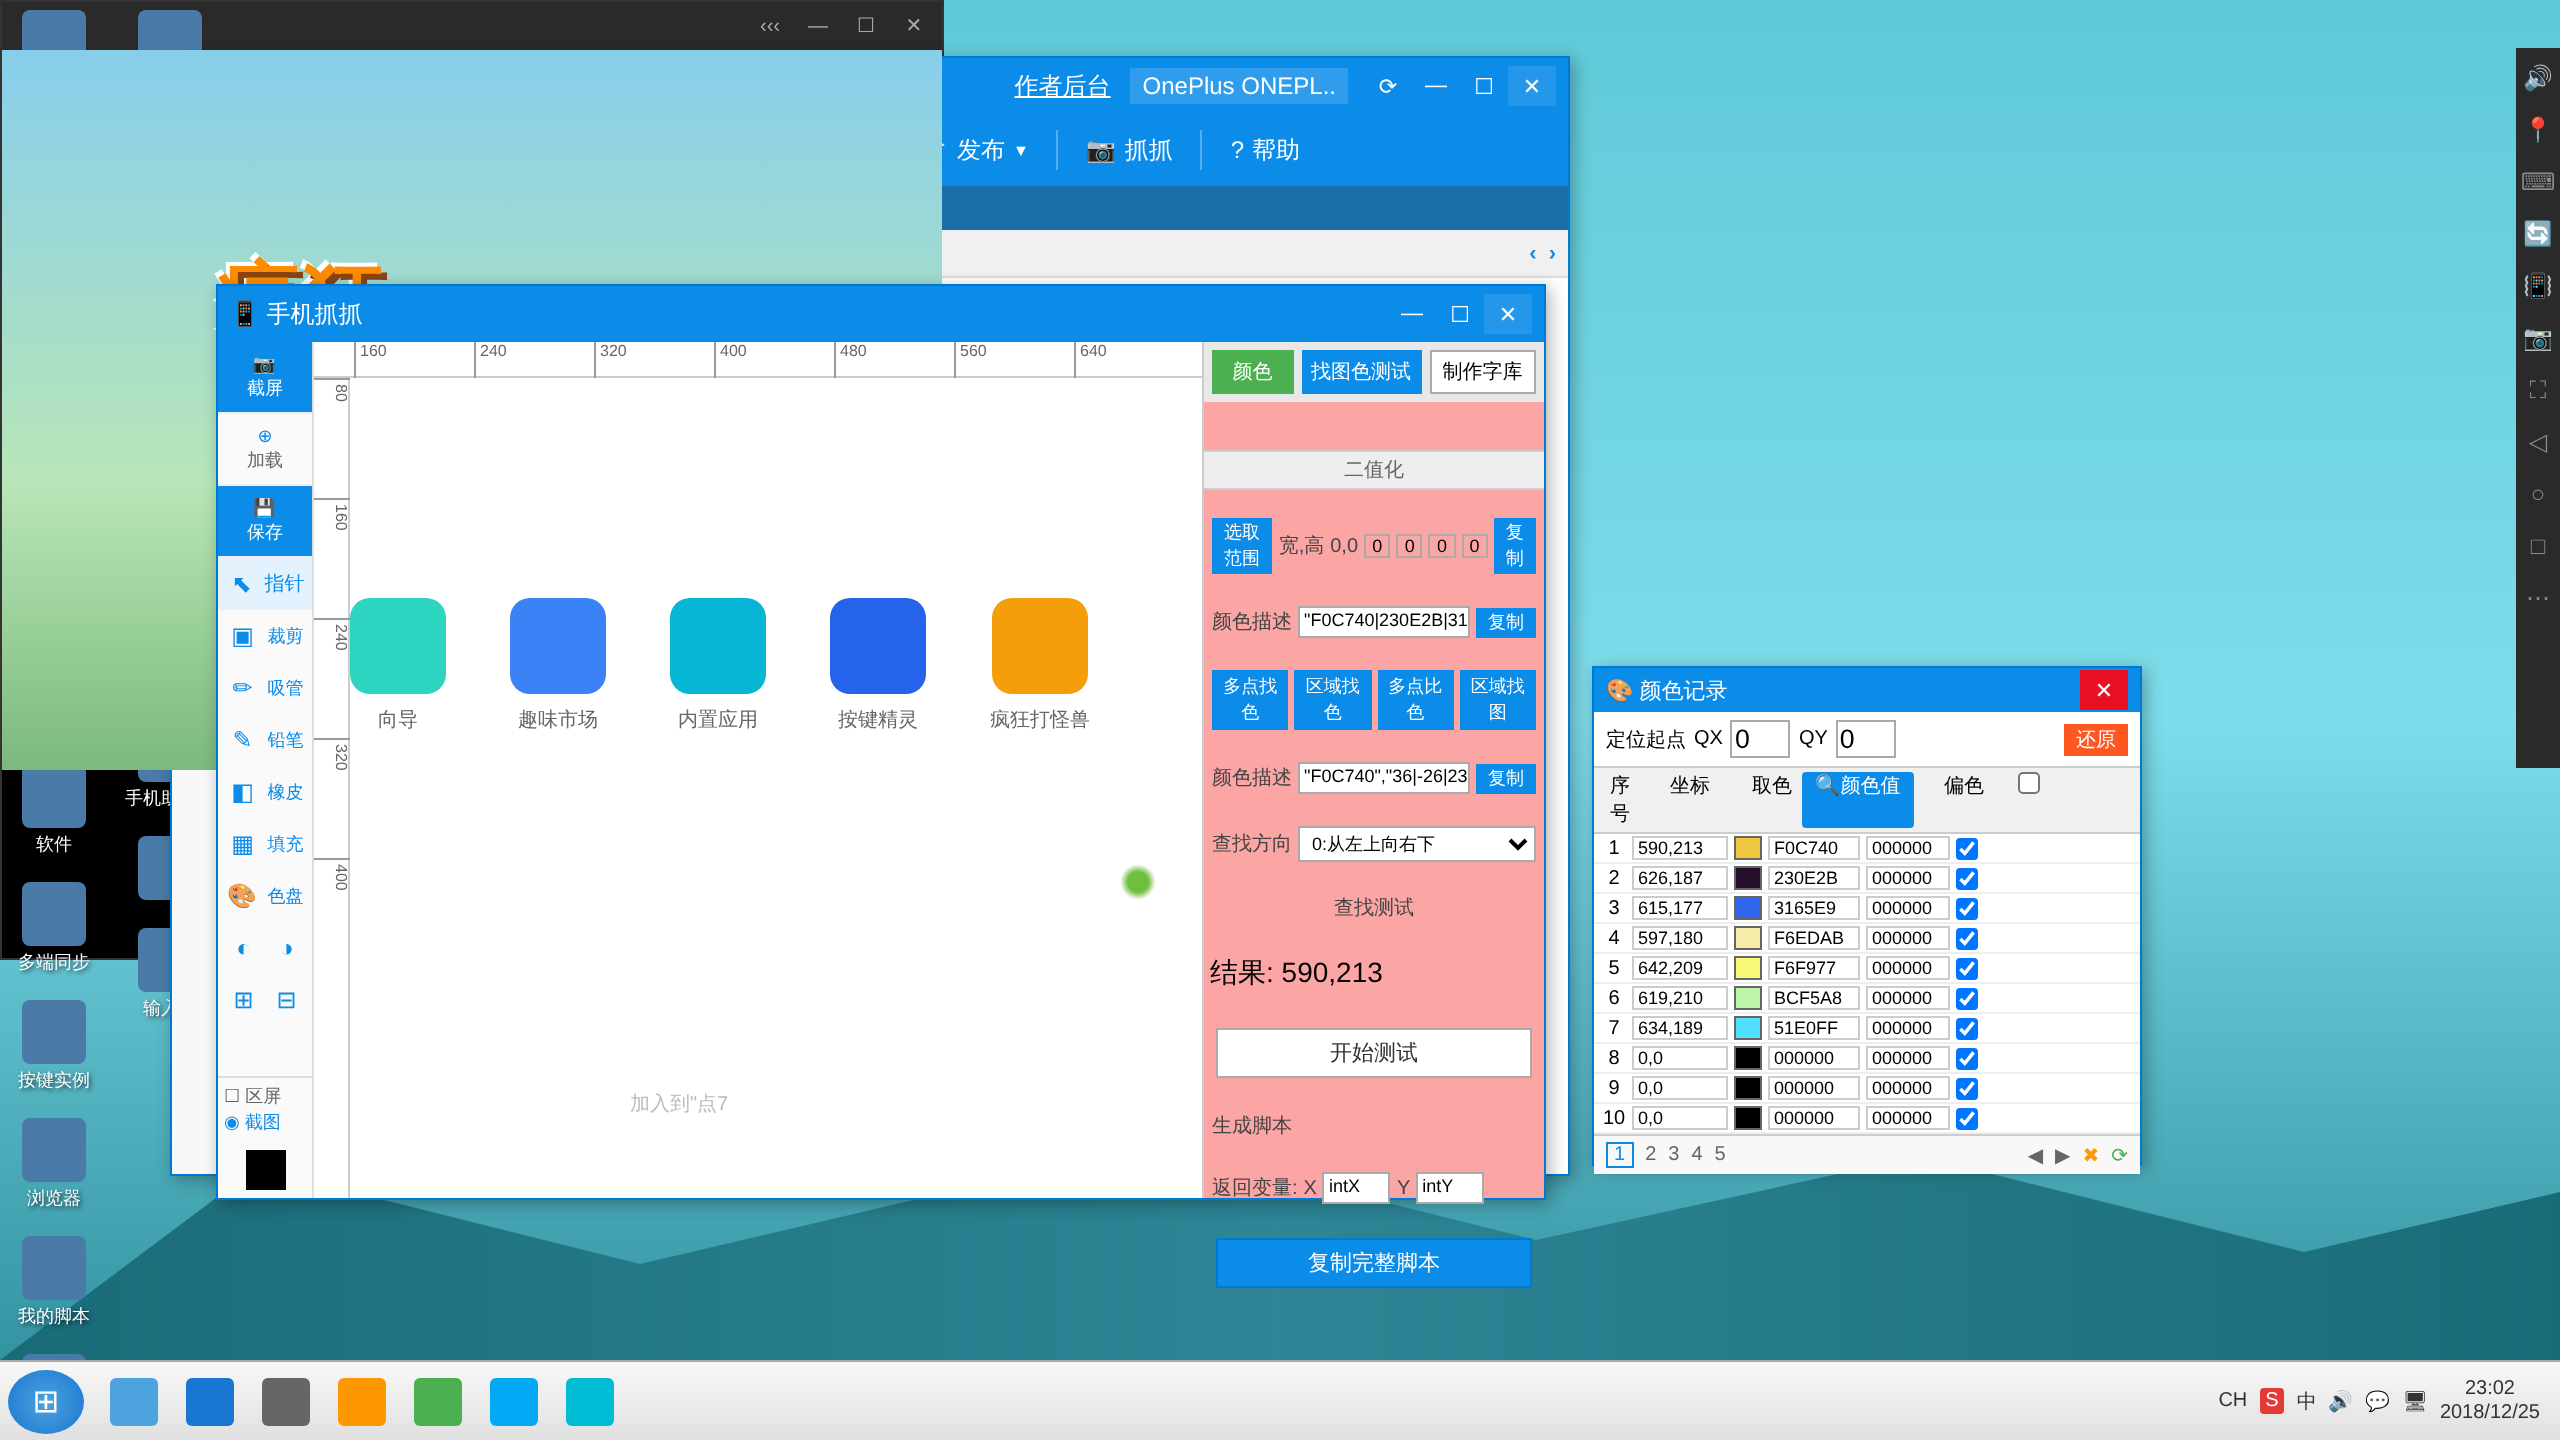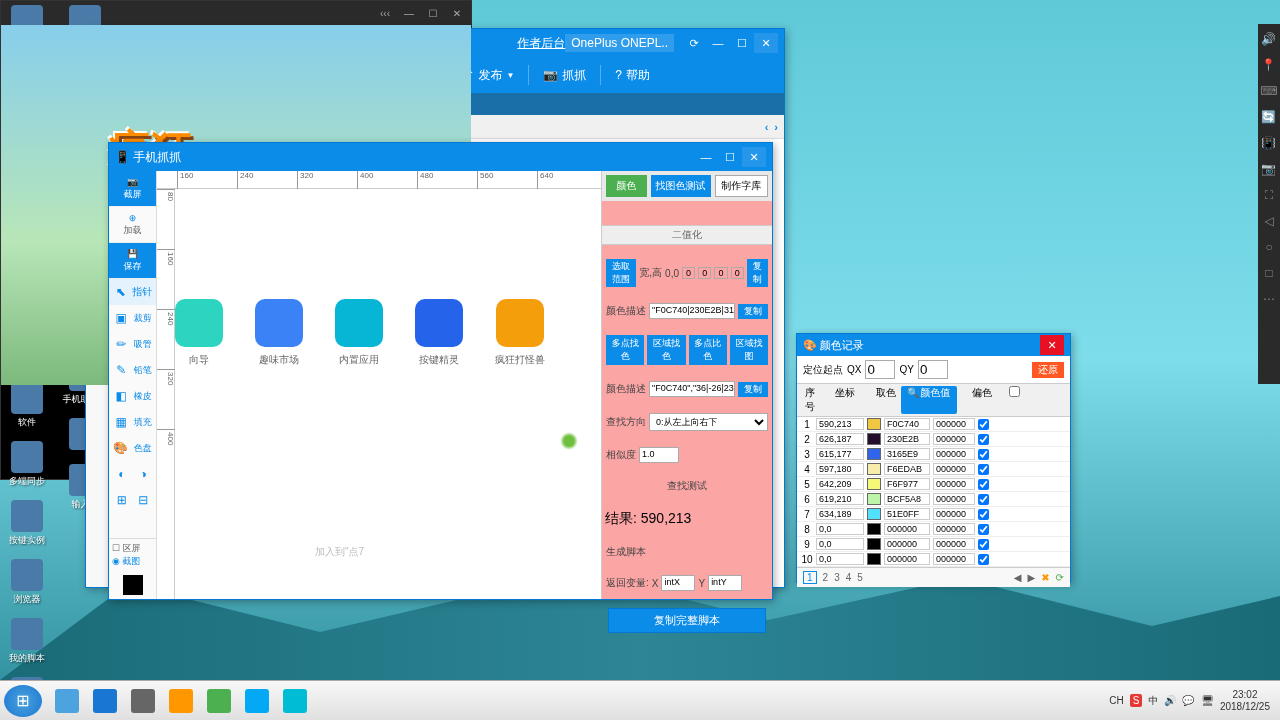--- a/index.html
+++ b/index.html
@@ -194,21 +194,21 @@
         <div class="ico"></div>
         <span>输入法</span>
       </div>
     </div>
 
   <div class="window main-window">
     <div class="titlebar">
       <div class="title-icon"></div>
       <span>新建脚本-按键精灵手机助手</span>
       <span class="spacer"></span>
-      <span style="text-decoration:underline;">作者后台</span>
+      <span style="text-decoration:underline;margin-right:10px">作者后台</span>
       <span style="background:rgba(255,255,255,0.15);padding:2px 6px;margin-right:8px">OnePlus ONEPL..</span>
       <span class="win-btn">⟳</span>
       <span class="win-btn">—</span>
       <span class="win-btn">☐</span>
       <span class="win-btn close">✕</span>
     </div>
     <div class="main-toolbar">
       <div class="tb-item">
           <span style="font-size:16px">+</span>
           <span>新建脚本</span>
@@ -439,28 +439,25 @@
         </div>
         <div class="field-row">
           <span class="fl">颜色描述</span>
           <span class="fi">"F0C740","36|-26|230E2B,25|-3</span>
           <span class="fb">复制</span>
         </div>
         <div class="field-row">
           <span class="fl">查找方向</span>
           <select class="fi" style="height:18px"><option>0:从左上向右下</option></select>
         </div>
-        <div class="field-row">
-          <span class="fl">相似度</span>
-          <span class="fi" style="flex:0 0 40px">1.0</span>
-        </div>
         <div class="field-row" style="justify-content:center">
             <span class="fl">查找测试</span>
           </div>
         <div class="result-row"><span>结果:</span> <span>590,213</span></div>
+        <div class="big-btn outline">开始测试</div>
         <div class="field-row">
             <span class="fl">生成脚本</span>
           </div>
         <div class="field-row">
           <span class="fl">返回变量:</span>
           <span class="fl">X</span>
           <span class="fi" style="flex:0 0 34px">intX</span>
           <span class="fl">Y</span>
           <span class="fi" style="flex:0 0 34px">intY</span>
         </div>

